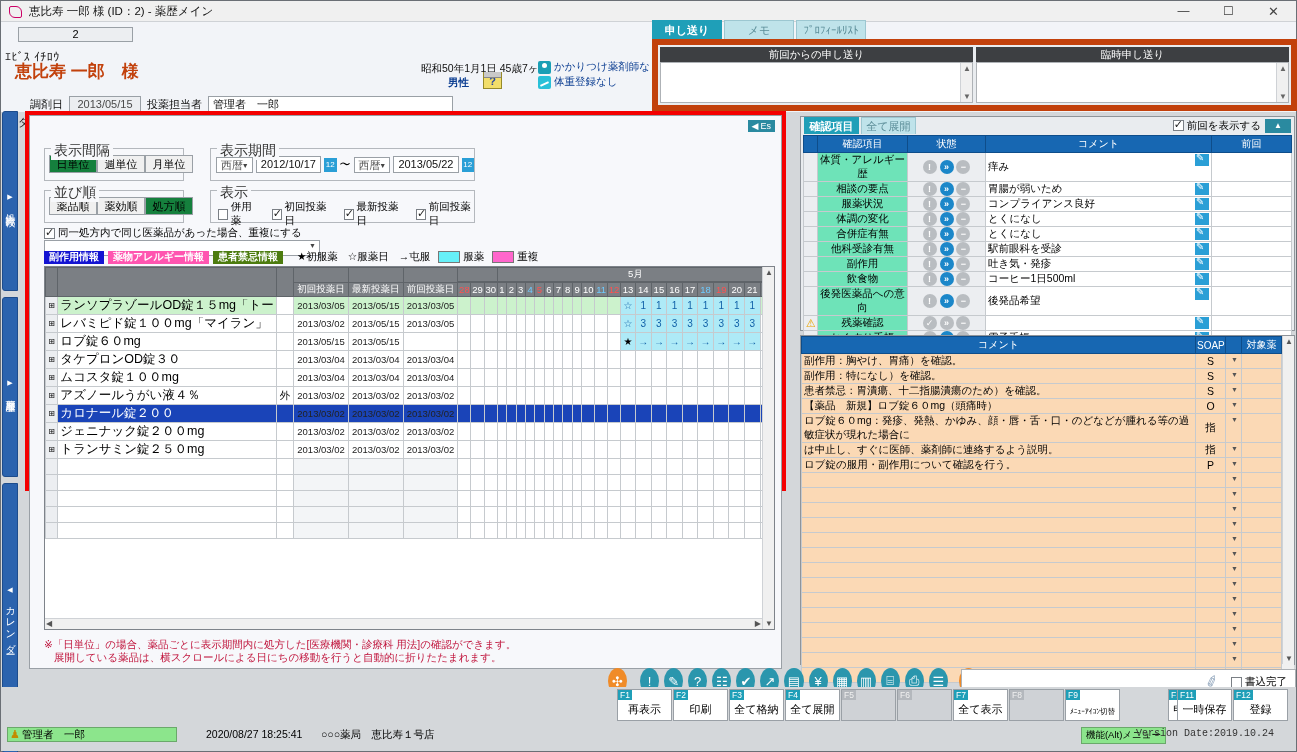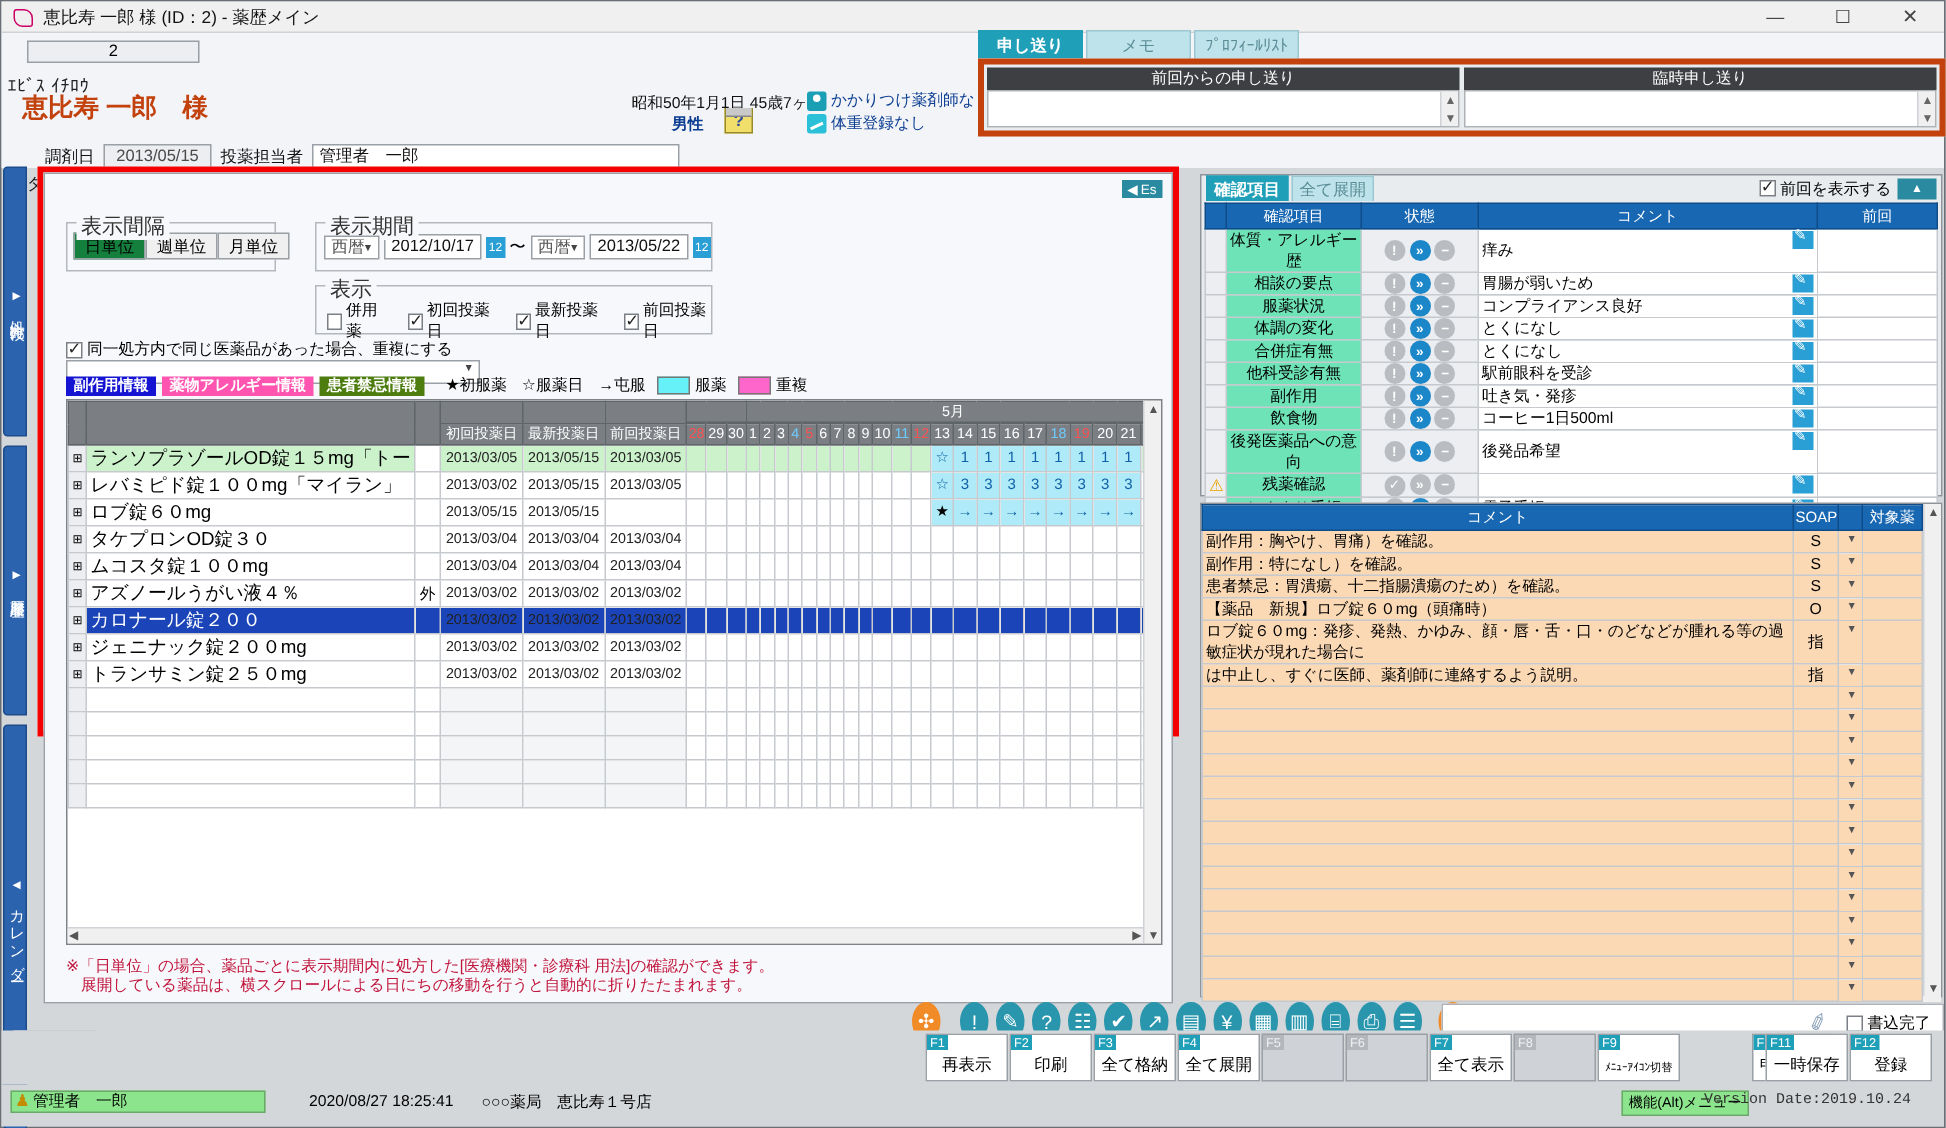--- a/index.html
+++ b/index.html
@@ -48,22 +48,22 @@
   .fieldrow .lab { color:#111; }
   .inp { border:1px solid #9aa0a6; background:#fff; height:17px; line-height:15px; padding:0 4px;
          font-size:11px; color:#555; }
   .inp.grey { background:#eceef1; color:#4a4a4a; }
 
   
   .rtabs { position:absolute; left:651px; top:19px; width:645px; height:19px; display:flex; }
   .rtab { width:70px; height:19px; margin-right:2px; display:flex;align-items:center;justify-content:center;
           font-size:11px; background:#bfe3ea; color:#5b8d98; border:1px solid #9cc7d1; border-bottom:none;}
   .rtab.on { background:#1f9fb8; color:#fff; font-weight:bold; border-color:#1f9fb8; }
-  .mpanel { position:absolute; left:651px; top:38px; width:645px; height:52px; background:#e9ecef;
-            border:4px solid #c2410c; display:flex; gap:3px; padding:2px; }
+  .mpanel { position:absolute; left:651px; top:38px; width:645px; height:72px; background:#e9ecef;
+            border:6px solid #c2410c; display:flex; gap:3px; padding:2px; }
   .mcol { flex:1; display:flex; flex-direction:column; }
   .mhdr { height:15px; background:#3d3f42; color:#fff; font-size:10.5px; text-align:center; line-height:15px; }
   .mbody { flex:1; background:#fff; border:1px solid #aeb2b6; position:relative; }
   .vsb { position:absolute; right:0; top:0; bottom:0; width:12px; background:#f0f0f0; border-left:1px solid #cfd2d6;}
   .vsb:before,.vsb:after{ position:absolute; left:2px; font-size:8px; color:#666;}
   .vsb:before{content:"\25B2"; top:1px;} .vsb:after{content:"\25BC"; bottom:1px;}
 
   
   .vtabs { position:absolute; left:1px; top:110px; width:16px; bottom:88px; }
   .vtab { position:absolute; left:0; width:16px; background:#2b63ae; color:#fff;
@@ -281,20 +281,34 @@
         <span class="inp ddl" style="width:40px;line-height:14px;">西暦</span>
         <span class="inp" style="width:72px;text-align:center;color:#111;">2012/10/17</span>
         <span style="width:14px;height:14px;background:#2a9fd6;color:#fff;font-size:8px;display:inline-flex;align-items:center;justify-content:center;">12</span>
         <span>〜</span>
         <span class="inp ddl" style="width:40px;line-height:14px;">西暦</span>
         <span class="inp" style="width:72px;text-align:center;color:#111;">2013/05/22</span>
         <span style="width:14px;height:14px;background:#2a9fd6;color:#fff;font-size:8px;display:inline-flex;align-items:center;justify-content:center;">12</span>
       </div>
     </div>
 
+    <div class="grp" style="left:14px; top:74px; width:140px; height:33px;">
+      <span class="gl">並び順</span>
+      <div style="display:flex; padding:6px 3px 0 4px;" id="sortBtns">
+          <div class="segbtn">
+            <span>薬品順</span>
+          </div>
+          <div class="segbtn">
+            <span>薬効順</span>
+          </div>
+          <div class="segbtn on">
+            <span>処方順</span>
+          </div>
+        </div>
+    </div>
 
     <div class="grp" style="left:180px; top:74px; width:265px; height:33px;">
       <span class="gl">表示</span>
       <div style="display:flex; gap:14px; padding:9px 0 0 7px;" id="dispChecks">
           <span class="ck">
             <span class="cbx"></span>
             <span>併用薬</span>
           </span>
           <span class="ck">
             <span class="cbx ch"></span>
@@ -1018,20 +1032,27 @@
             <td style="background:#f0f0f0;border:none"></td>
           </tr>
           <tr>
             <td>は中止し、すぐに医師、薬剤師に連絡するよう説明。</td>
             <td class="soap alt">指</td>
             <td class="dd"></td>
             <td class="tg"></td>
             <td style="background:#f0f0f0;border:none"></td>
           </tr>
           <tr>
+            <td>ロブ錠の服用・副作用について確認を行う。</td>
+            <td class="soap">P</td>
+            <td class="dd"></td>
+            <td class="tg"></td>
+            <td style="background:#f0f0f0;border:none"></td>
+          </tr>
+          <tr>
             <td></td>
             <td class="soap alt"></td>
             <td class="dd"></td>
             <td class="tg"></td>
             <td style="background:#f0f0f0;border:none"></td>
           </tr>
           <tr>
             <td></td>
             <td class="soap"></td>
             <td class="dd"></td>

